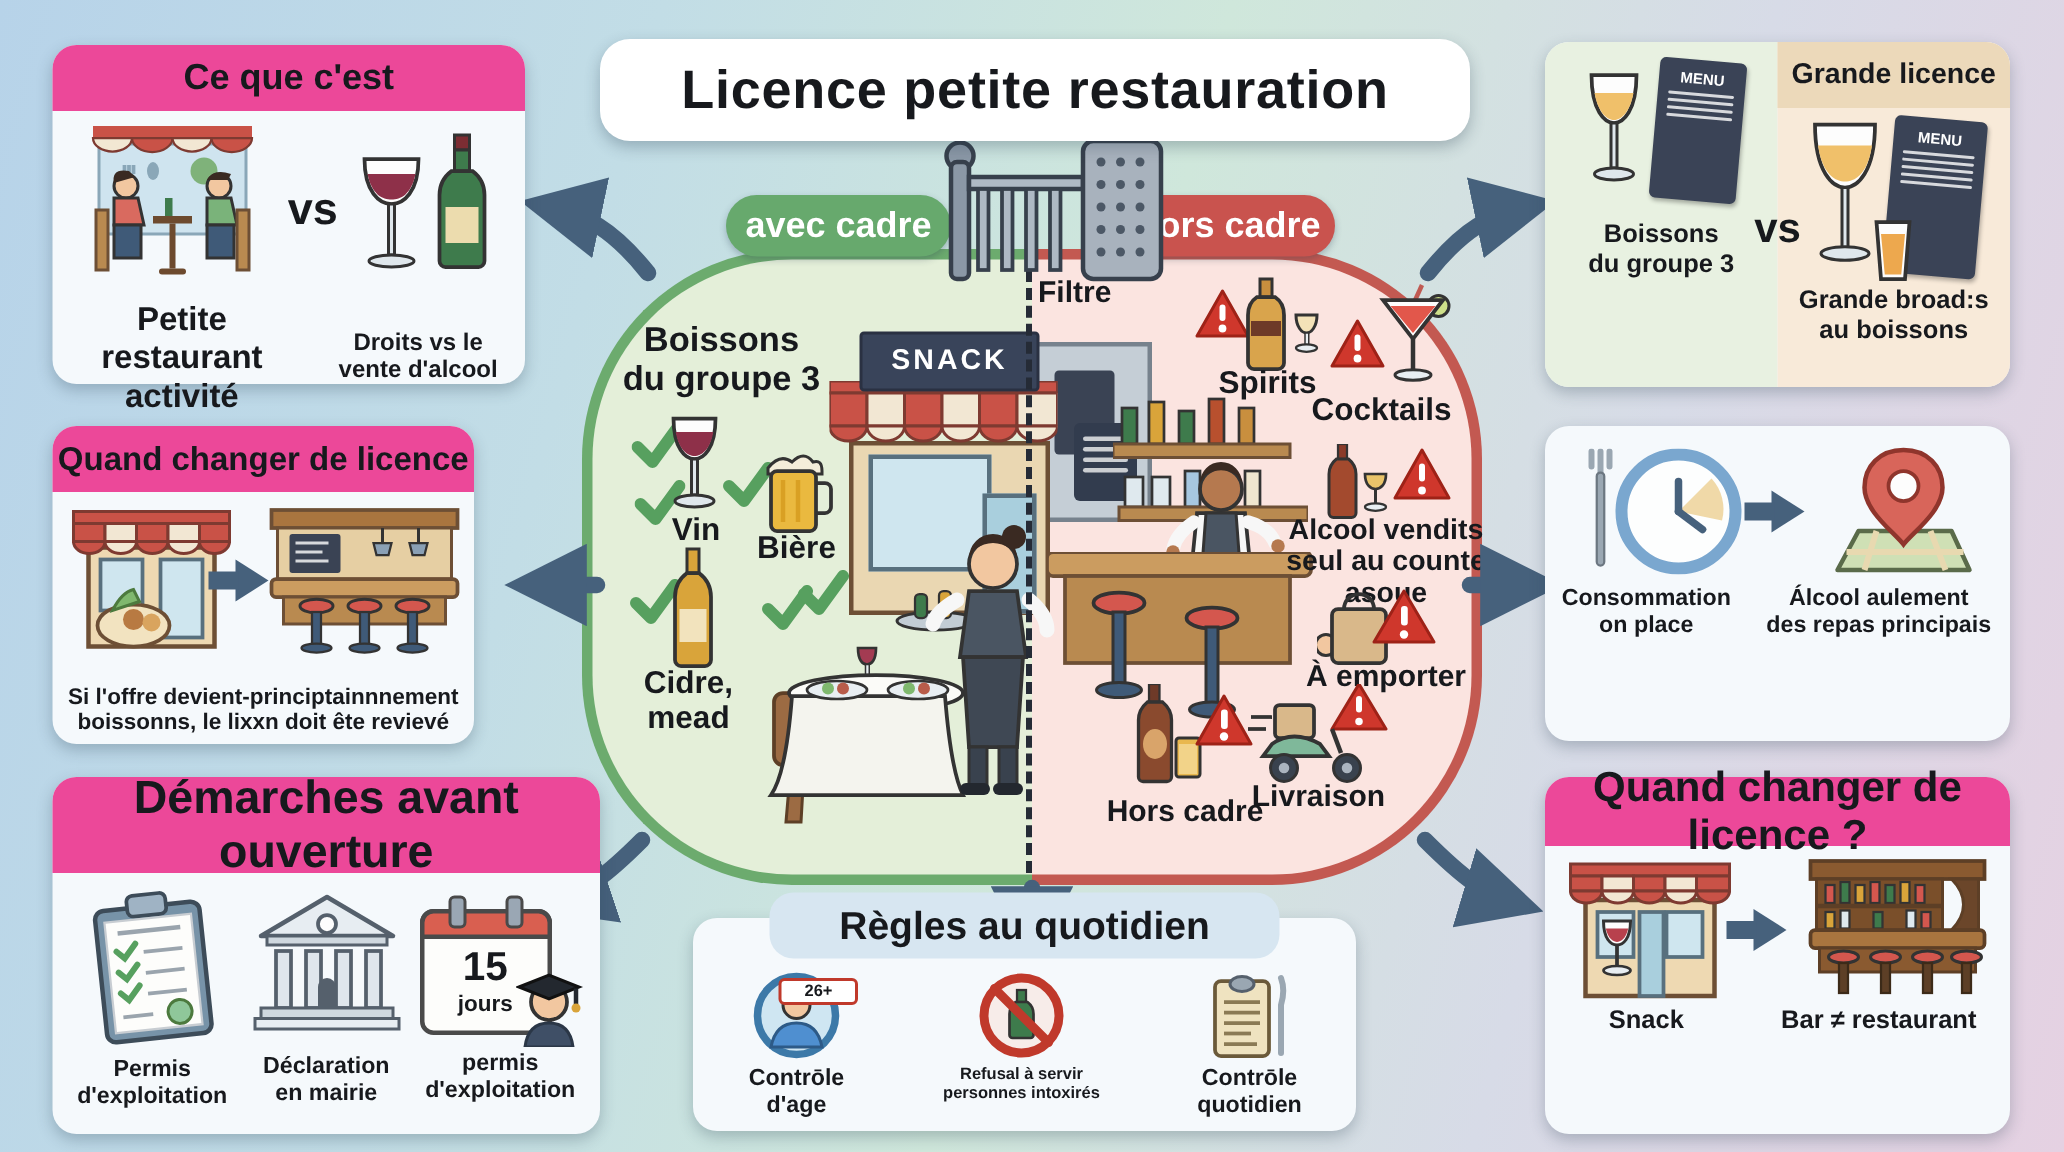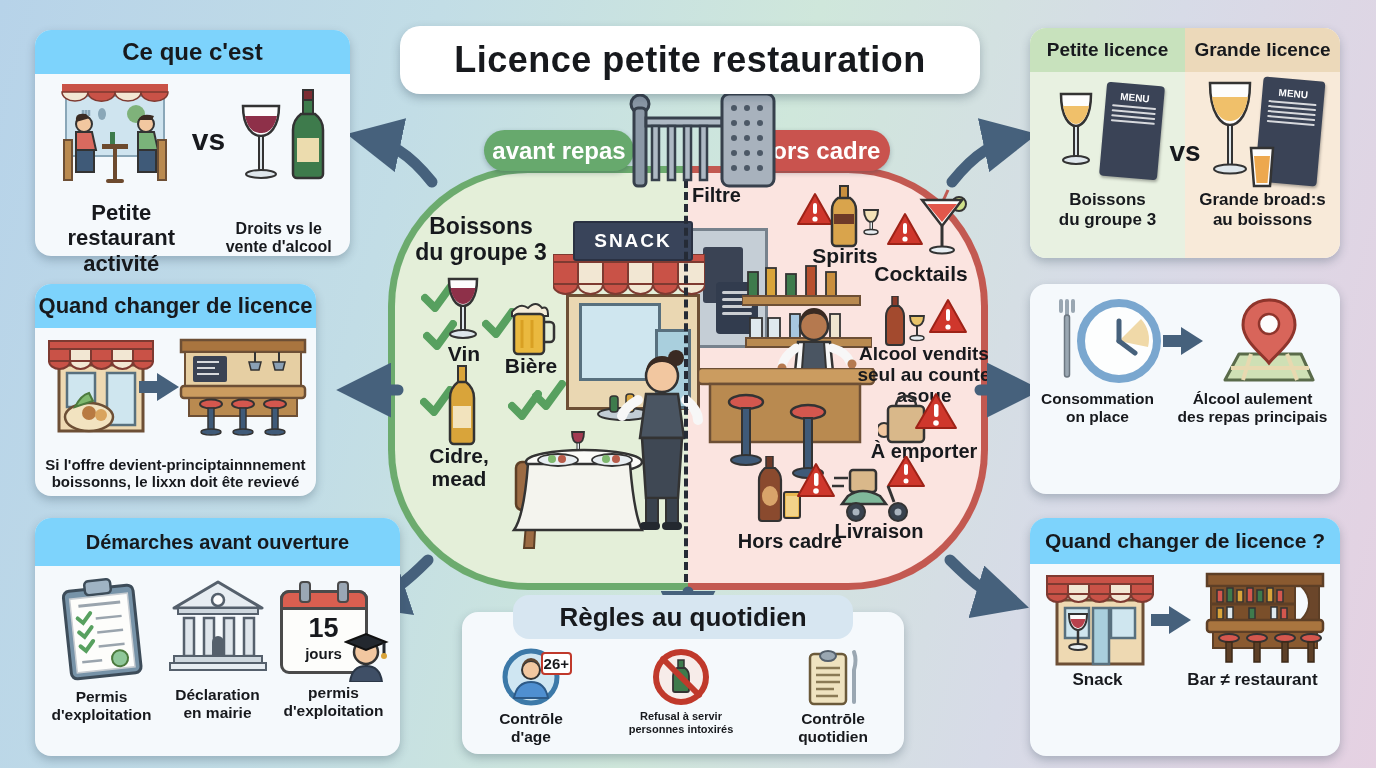--- a/index.html
+++ b/index.html
@@ -45,21 +45,21 @@
   .facade .door{position:absolute;right:6px;top:32px;width:30px;height:74px;background:#a9cfdd;border:3px solid #58707e;}
   .facade-r{position:absolute;left:688px;top:228px;width:80px;height:120px;background:#c5ced6;border:3px solid #77828d;box-sizing:border-box;z-index:1;}
   .facade-r .board{position:absolute;left:12px;top:16px;width:40px;height:56px;background:#3a4354;border-radius:3px;}
 
   
   .mboard{position:absolute;left:716px;top:282px;width:42px;height:52px;background:#323c4e;border-radius:4px;z-index:3;padding-top:5px;box-sizing:border-box;}
   .mboard i{display:block;height:3px;background:rgba(255,255,255,.75);margin:4px 6px;border-radius:2px;}
 
   
   .panel{position:absolute;background:#f5f9fc;border-radius:16px;box-shadow:0 4px 10px rgba(40,60,80,.28);z-index:6;}
-  .ph{background:#7dd3fc;border-radius:16px 16px 0 0;font-weight:bold;text-align:center;display:flex;align-items:center;justify-content:center;}
+  .ph{background:#ec4899;border-radius:16px 16px 0 0;font-weight:bold;text-align:center;display:flex;align-items:center;justify-content:center;}
   .cap{font-weight:bold;text-align:center;line-height:1.15;}
   .row{display:flex;align-items:center;justify-content:space-around;}
   .col{display:flex;flex-direction:column;align-items:center;}
   .fat-arrow{width:0;height:0;border-top:14px solid transparent;border-bottom:14px solid transparent;border-left:22px solid #46617c;position:relative;}
   .fat-arrow::before{content:"";position:absolute;left:-40px;top:-6px;width:20px;height:12px;background:#46617c;}
 
   
   .split{display:flex;overflow:hidden;border-radius:16px;}
   .half{width:155px;display:flex;flex-direction:column;align-items:center;}
   .half .hh{width:100%;height:44px;font-weight:bold;font-size:19px;display:flex;align-items:center;justify-content:center;}
@@ -72,40 +72,40 @@
   .cal .top{position:absolute;left:-3px;top:-3px;right:-3px;height:20px;background:#d95f50;border:3px solid #4a4a4a;border-radius:9px 9px 0 0;box-sizing:border-box;}
   .cal .ring{position:absolute;top:-12px;width:8px;height:18px;background:#9aa7b4;border:2px solid #4a4a4a;border-radius:4px;}
   .cal .day{position:absolute;left:0;right:0;top:20px;text-align:center;font-size:27px;font-weight:bold;}
   .cal .unit{position:absolute;left:0;right:0;top:52px;text-align:center;font-size:15px;font-weight:bold;}
 
   
   .bottom-pill{position:absolute;left:513px;top:595px;width:340px;height:44px;background:#d7e6f1;border-radius:16px;
     display:flex;align-items:center;justify-content:center;font-size:26px;font-weight:bold;z-index:7;}
 
   .badge26{position:absolute;right:-12px;top:4px;background:#fff;border:2px solid #c0392b;border-radius:4px;
-    font-size:15px;font-weight:bold;padding:1px 1px;color:#17191d;}
+    font-size:11px;font-weight:bold;padding:1px 15px;color:#17191d;}
 
   svg{display:block;}
 </style>
 </head>
 <body>
 
 <div class="stage">
 
   <div class="blob-left"></div>
   <div class="blob-right"></div>
   <div class="divider"></div>
 
   <div class="facade-r">
       <div class="board"></div>
     </div>
 
   <div class="title-box">Licence petite restauration</div>
 
-  <div class="pill pill-green">avant repas</div>
+  <div class="pill pill-green">avec cadre</div>
   <div class="pill pill-red">hors cadre</div>
 
   <div class="gate">
     <svg width="152" height="96" viewBox="0 0 152 96">
       <circle cx="14" cy="12" r="9" fill="#8b98a6" stroke="#37404c" stroke-width="3"></circle>
       <rect x="8" y="16" width="12" height="78" rx="4" fill="#8b98a6" stroke="#37404c" stroke-width="3"></rect>
       <rect x="20" y="26" width="76" height="8" fill="#aeb9c4" stroke="#37404c" stroke-width="3"></rect>
       <rect x="26" y="34" width="7" height="54" fill="#aeb9c4" stroke="#37404c" stroke-width="2.5"></rect>
       <rect x="42" y="34" width="7" height="54" fill="#aeb9c4" stroke="#37404c" stroke-width="2.5"></rect>
       <rect x="58" y="34" width="7" height="54" fill="#aeb9c4" stroke="#37404c" stroke-width="2.5"></rect>
@@ -550,21 +550,21 @@
             <ellipse cx="96" cy="94" rx="10" ry="3" fill="#3f5a78" stroke="#333" stroke-width="1.5"></ellipse>
           </g>
         </svg>
       </div>
     </div>
     <div class="cap pre" style="margin-top:20px;font-size:15px">Si l'offre devient-principtainnnement
 boissonns, le lixxn doit ête revievé</div>
   </div>
 
   <div class="panel" style="left:35px;top:518px;width:365px;height:238px">
-    <div class="ph" style="height:48px;font-size:20px">Démarches avant ouverture</div>
+    <div class="ph" style="height:64px;font-size:31px">Démarches avant ouverture</div>
     <div class="row" style="padding:12px 8px 0;align-items:flex-start">
       <div class="col">
         <div>
           <svg width="86" height="104" viewBox="0 0 86 104">
             <g transform="rotate(-6 43 52)">
               <rect x="8" y="10" width="70" height="88" rx="6" fill="#7793a8" stroke="#3d4c59" stroke-width="3"></rect>
               <rect x="30" y="2" width="26" height="14" rx="4" fill="#9fb3c4" stroke="#3d4c59" stroke-width="2.5"></rect>
               <rect x="14" y="18" width="58" height="74" fill="#fdfdfb" stroke="#c8cdd2" stroke-width="1.5"></rect>
               <line x1="22" y1="26" x2="64" y2="26" stroke="#9aa4ad" stroke-width="3"></line>
               <g stroke="#57a05f" stroke-width="4" fill="none" stroke-linecap="round">
@@ -625,21 +625,20 @@
           </div>
         </div>
         <div class="cap pre" style="width:112px;font-size:15.5px;margin-top:2px">permis
 d'exploitation</div>
       </div>
     </div>
   </div>
 
   <div class="panel split" style="left:1030px;top:28px;width:310px;height:230px">
     <div class="half" style="background:#e8f1e1">
-      <div class="hh" style="background:#c8e2bd">Petite licence</div>
       <div class="row" style="height:118px;width:100%;justify-content:center;gap:6px">
         <div>
           <svg width="42" height="82" viewBox="0 0 42 82">
             <path d="M6 4 h30 c0 24 -9 32 -15 32 c-6 0 -15 -8 -15 -32z" fill="#fdfdfd" stroke="#333" stroke-width="2.5"></path>
             <path d="M8 16 h26 c-2.5 14 -9 18 -13 18 s-10.5 -4 -13 -18z" fill="#f0c06a"></path>
             <rect x="19" y="36" width="4" height="30" fill="#dfe7ec" stroke="#333" stroke-width="2"></rect>
             <ellipse cx="21" cy="70" rx="13" ry="4" fill="#dfe7ec" stroke="#333" stroke-width="2"></ellipse>
           </svg>
         </div>
         <div class="menucard" style="width:58px;height:86px;padding-top:8px;font-size:10px">
@@ -702,21 +701,21 @@
     </div>
     <div class="row" style="margin-top:6px">
       <div class="cap pre" style="width:125px;font-size:15.5px">Consommation
 on place</div>
       <div class="cap pre" style="width:165px;font-size:15.5px">Álcool aulement
 des repas principais</div>
     </div>
   </div>
 
   <div class="panel" style="left:1030px;top:518px;width:310px;height:238px">
-    <div class="ph" style="height:46px;font-size:21px">Quand changer de licence ?</div>
+    <div class="ph" style="height:46px;font-size:28px">Quand changer de licence ?</div>
     <div class="row" style="padding:8px 8px 0">
       <div>
         <svg width="110" height="92" viewBox="0 0 110 92">
           <rect x="12" y="26" width="86" height="64" fill="#eed9b2" stroke="#6d4f35" stroke-width="3"></rect>
           <rect x="20" y="34" width="24" height="30" fill="#cfe6ef" stroke="#58707e" stroke-width="2.5"></rect>
           <rect x="66" y="34" width="24" height="30" fill="#cfe6ef" stroke="#58707e" stroke-width="2.5"></rect>
           <rect x="48" y="34" width="16" height="56" fill="#a9cfdd" stroke="#58707e" stroke-width="2.5"></rect>
           <rect x="2" y="2" width="106" height="8" fill="#c95247" stroke="#7e3a31" stroke-width="2"></rect>
           <g stroke="#7e3a31" stroke-width="2">
             <rect x="2" y="10" width="21" height="10" fill="#c95247"></rect>

